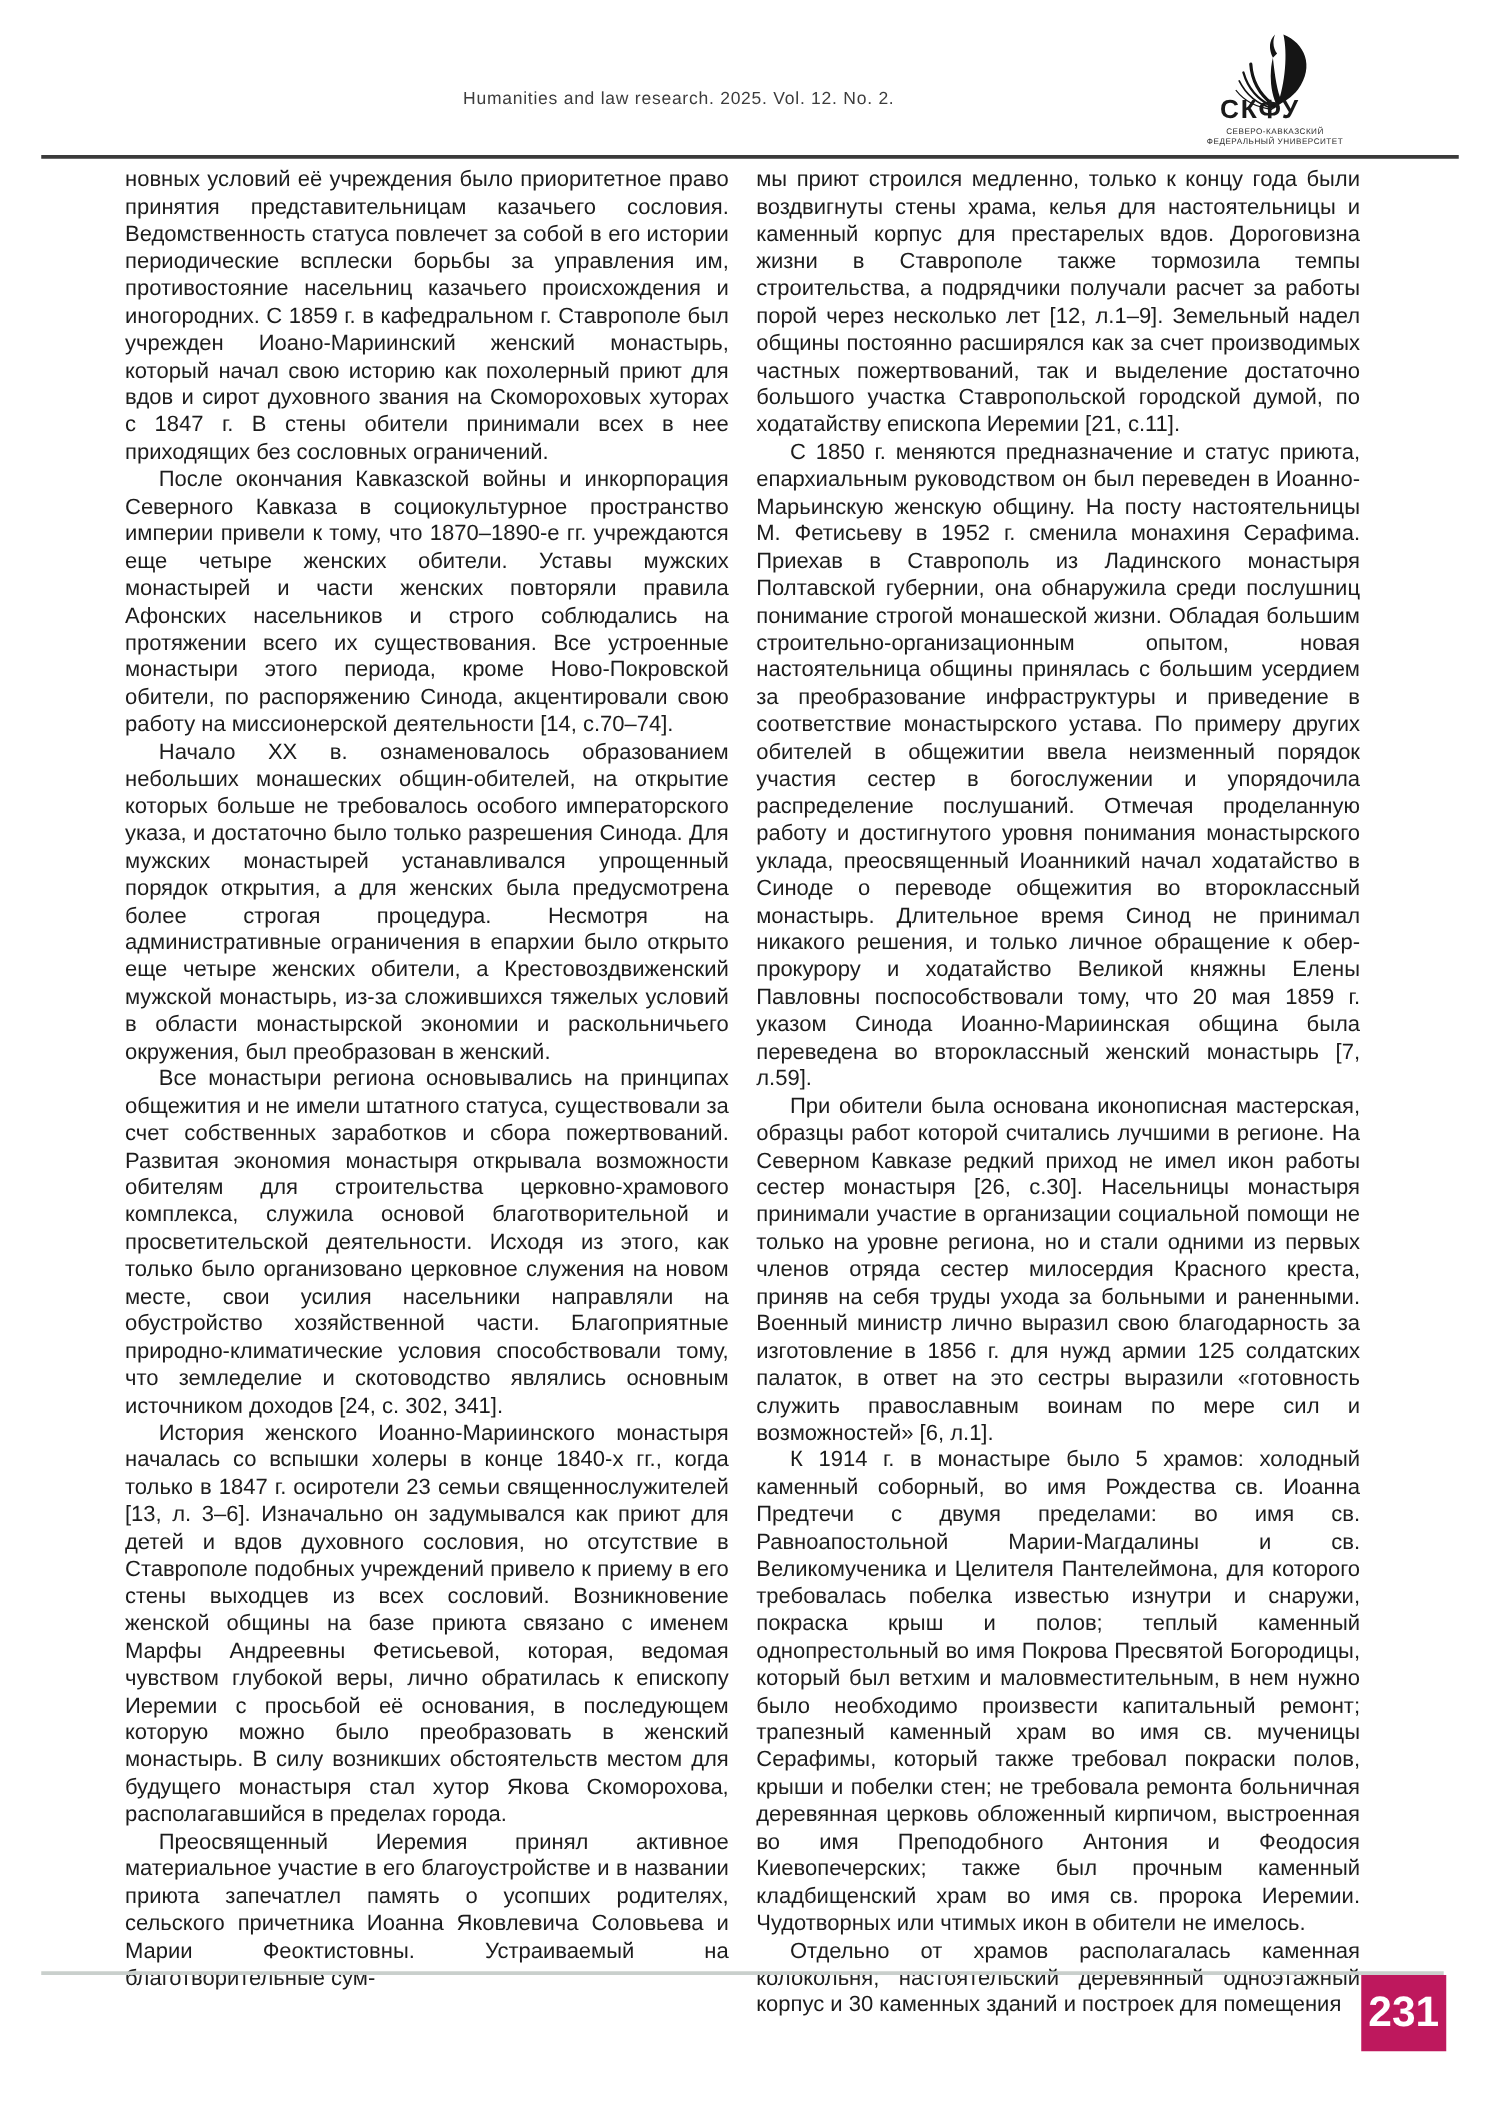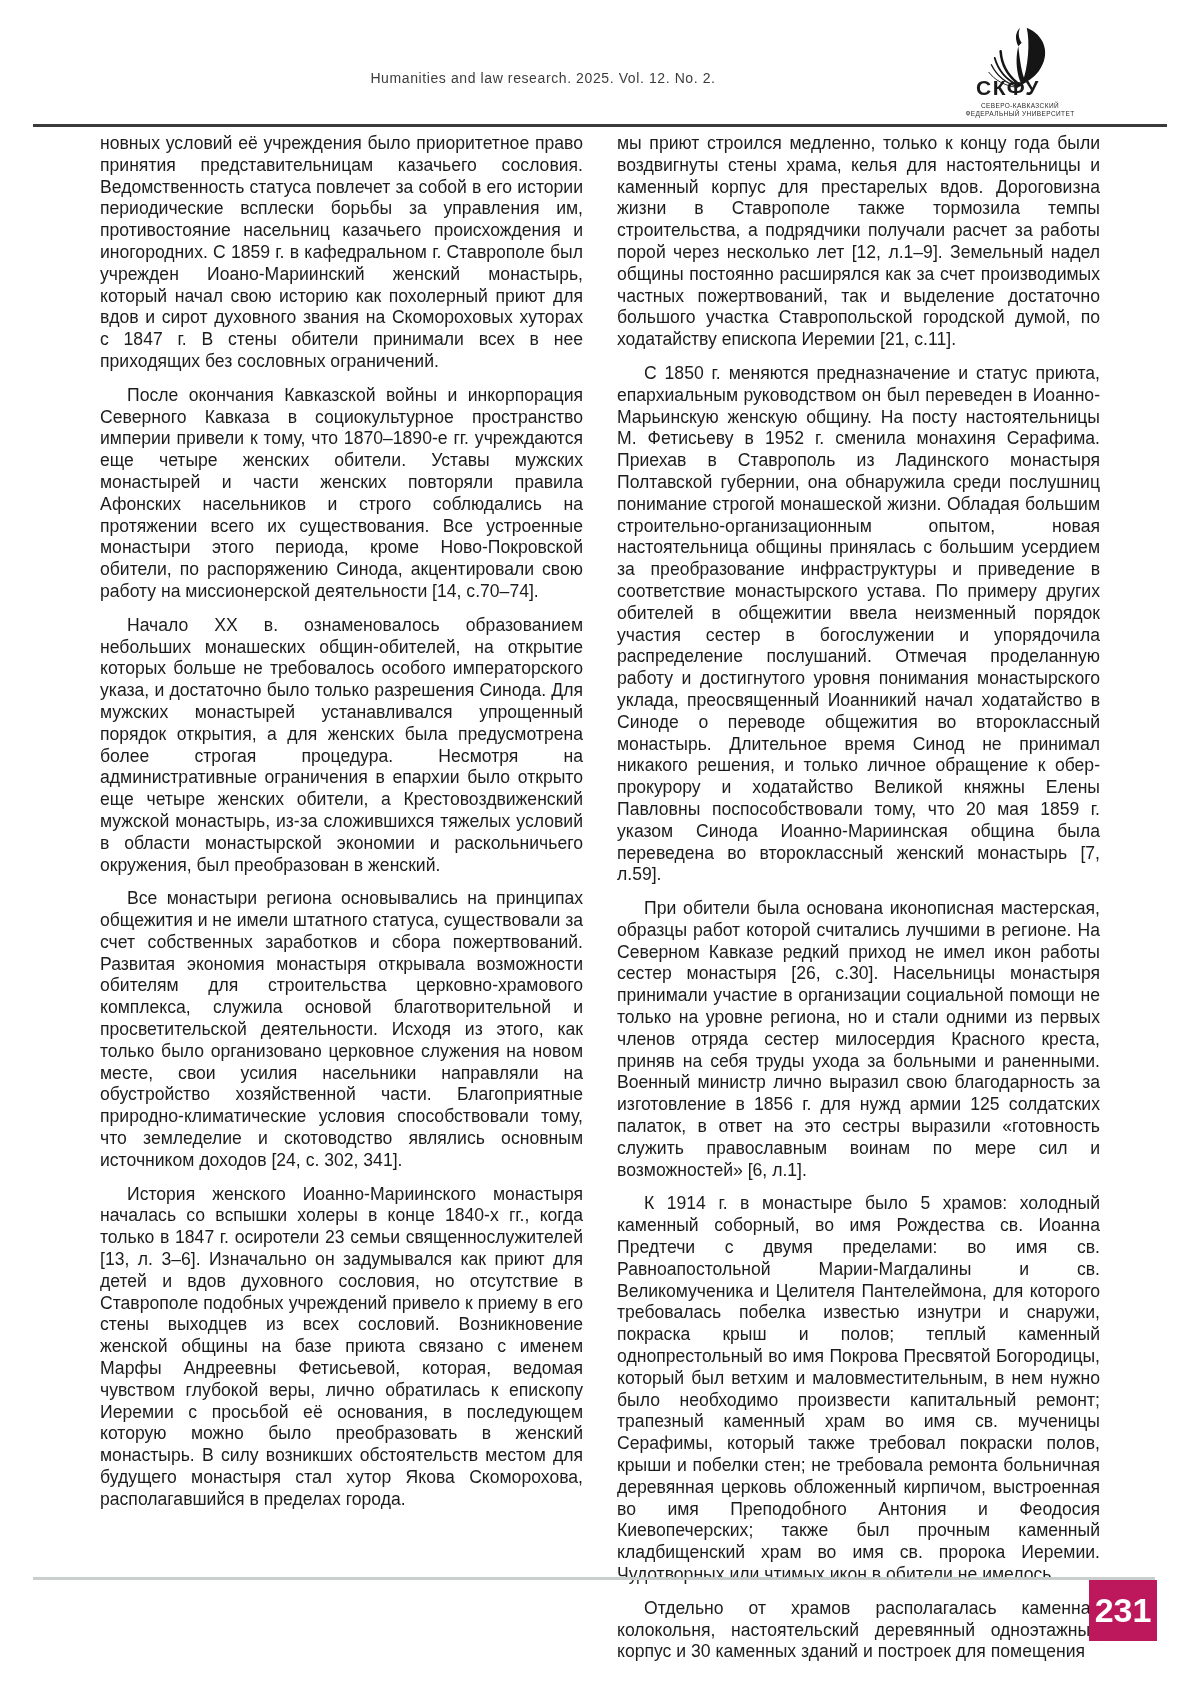--- a/index.html
+++ b/index.html
@@ -35,28 +35,28 @@
     margin-top:-14px; margin-left:26px; text-align:left;
   }
   .logo-sub {
     font-size:6.5px; letter-spacing:0.4px; line-height:8px;
     color:#2a2a2a; margin-top:2px;
   }
 
   
   .content {
     position:absolute; top:133px; left:100px;
-    width:1000px; display:flex; gap:34px;
+    width:1000px; display:flex; gap:22px;
   }
   .col { width:483px; font-size:17.6px; line-height:21.8px; }
   .col p {
     margin:0; text-align:justify;
     hyphens:none; word-spacing:normal;
   }
-  .col p.indent { text-indent:27px;margin-top:12px; }
+  .col p.indent { text-indent:27px; }
 
   
   .footer-rule {
     position:absolute; top:1577px; left:33px;
     width:1122px; height:3px; background:#c9cfcc;
   }
   .page-number-badge {
     position:absolute; top:1580px; left:1089px;
     width:68px; height:61px; background:#be185d;
     color:#ffffff; font-size:34px; font-weight:bold;
@@ -96,20 +96,21 @@
 
   <div class="header-rule"></div>
 
   <div class="content">
     <div class="col">
       <p>новных условий её учреждения было приоритетное право принятия представительницам казачьего сословия. Ведомственность статуса повлечет за собой в его истории периодические всплески борьбы за управления им, противостояние насельниц казачьего происхождения и иногородних. С 1859 г. в кафедральном г. Ставрополе был учрежден Иоано-Мариинский женский монастырь, который начал свою историю как похолерный приют для вдов и сирот духовного звания на Скомороховых хуторах с 1847 г. В стены обители принимали всех в нее приходящих без сословных ограничений.</p>
       <p class="indent">После окончания Кавказской войны и инкорпорация Северного Кавказа в социокультурное пространство империи привели к тому, что 1870–1890-е гг. учреждаются еще четыре женских обители. Уставы мужских монастырей и части женских повторяли правила Афонских насельников и строго соблюдались на протяжении всего их существования. Все устроенные монастыри этого периода, кроме Ново-Покровской обители, по распоряжению Синода, акцентировали свою работу на миссионерской деятельности [14, с.70–74].</p>
       <p class="indent">Начало XX в. ознаменовалось образованием небольших монашеских общин-обителей, на открытие которых больше не требовалось особого императорского указа, и достаточно было только разрешения Синода. Для мужских монастырей устанавливался упрощенный порядок открытия, а для женских была предусмотрена более строгая процедура. Несмотря на административные ограничения в епархии было открыто еще четыре женских обители, а Крестовоздвиженский мужской монастырь, из-за сложившихся тяжелых условий в области монастырской экономии и раскольничьего окружения, был преобразован в женский.</p>
       <p class="indent">Все монастыри региона основывались на принципах общежития и не имели штатного статуса, существовали за счет собственных заработков и сбора пожертвований. Развитая экономия монастыря открывала возможности обителям для строительства церковно-храмового комплекса, служила основой благотворительной и просветительской деятельности. Исходя из этого, как только было организовано церковное служения на новом месте, свои усилия насельники направляли на обустройство хозяйственной части. Благоприятные природно-климатические условия способствовали тому, что земледелие и скотоводство являлись основным источником доходов [24, с. 302, 341].</p>
       <p class="indent">История женского Иоанно-Мариинского монастыря началась со вспышки холеры в конце 1840-х гг., когда только в 1847 г. осиротели 23 семьи священнослужителей [13, л. 3–6]. Изначально он задумывался как приют для детей и вдов духовного сословия, но отсутствие в Ставрополе подобных учреждений привело к приему в его стены выходцев из всех сословий. Возникновение женской общины на базе приюта связано с именем Марфы Андреевны Фетисьевой, которая, ведомая чувством глубокой веры, лично обратилась к епископу Иеремии с просьбой её основания, в последующем которую можно было преобразовать в женский монастырь. В силу возникших обстоятельств местом для будущего монастыря стал хутор Якова Скоморохова, располагавшийся в пределах города.</p>
+      <p class="indent">Преосвященный Иеремия принял активное материальное участие в его благоустройстве и в названии приюта запечатлел память о усопших родителях, сельского причетника Иоанна Яковлевича Соловьева и Марии Феоктистовны. Устраиваемый на благотворительные сум-</p>
     </div>
     <div class="col">
       <p>мы приют строился медленно, только к концу года были воздвигнуты стены храма, келья для настоятельницы и каменный корпус для престарелых вдов. Дороговизна жизни в Ставрополе также тормозила темпы строительства, а подрядчики получали расчет за работы порой через несколько лет [12, л.1–9]. Земельный надел общины постоянно расширялся как за счет производимых частных пожертвований, так и выделение достаточно большого участка Ставропольской городской думой, по ходатайству епископа Иеремии [21, с.11].</p>
       <p class="indent">С 1850 г. меняются предназначение и статус приюта, епархиальным руководством он был переведен в Иоанно-Марьинскую женскую общину. На посту настоятельницы М. Фетисьеву в 1952 г. сменила монахиня Серафима. Приехав в Ставрополь из Ладинского монастыря Полтавской губернии, она обнаружила среди послушниц понимание строгой монашеской жизни. Обладая большим строительно-организационным опытом, новая настоятельница общины принялась с большим усердием за преобразование инфраструктуры и приведение в соответствие монастырского устава. По примеру других обителей в общежитии ввела неизменный порядок участия сестер в богослужении и упорядочила распределение послушаний. Отмечая проделанную работу и достигнутого уровня понимания монастырского уклада, преосвященный Иоанникий начал ходатайство в Синоде о переводе общежития во второклассный монастырь. Длительное время Синод не принимал никакого решения, и только личное обращение к обер-прокурору и ходатайство Великой княжны Елены Павловны поспособствовали тому, что 20 мая 1859 г. указом Синода Иоанно-Мариинская община была переведена во второклассный женский монастырь [7, л.59].</p>
       <p class="indent">При обители была основана иконописная мастерская, образцы работ которой считались лучшими в регионе. На Северном Кавказе редкий приход не имел икон работы сестер монастыря [26, с.30]. Насельницы монастыря принимали участие в организации социальной помощи не только на уровне региона, но и стали одними из первых членов отряда сестер милосердия Красного креста, приняв на себя труды ухода за больными и раненными. Военный министр лично выразил свою благодарность за изготовление в 1856 г. для нужд армии 125 солдатских палаток, в ответ на это сестры выразили «готовность служить православным воинам по мере сил и возможностей» [6, л.1].</p>
       <p class="indent">К 1914 г. в монастыре было 5 храмов: холодный каменный соборный, во имя Рождества св. Иоанна Предтечи с двумя пределами: во имя св. Равноапостольной Марии-Магдалины и св. Великомученика и Целителя Пантелеймона, для которого требовалась побелка известью изнутри и снаружи, покраска крыш и полов; теплый каменный однопрестольный во имя Покрова Пресвятой Богородицы, который был ветхим и маловместительным, в нем нужно было необходимо произвести капитальный ремонт; трапезный каменный храм во имя св. мученицы Серафимы, который также требовал покраски полов, крыши и побелки стен; не требовала ремонта больничная деревянная церковь обложенный кирпичом, выстроенная во имя Преподобного Антония и Феодосия Киевопечерских; также был прочным каменный кладбищенский храм во имя св. пророка Иеремии. Чудотворных или чтимых икон в обители не имелось.</p>
       <p class="indent">Отдельно от храмов располагалась каменная колокольня, настоятельский деревянный одноэтажный корпус и 30 каменных зданий и построек для помещения</p>
     </div>
   </div>
 

